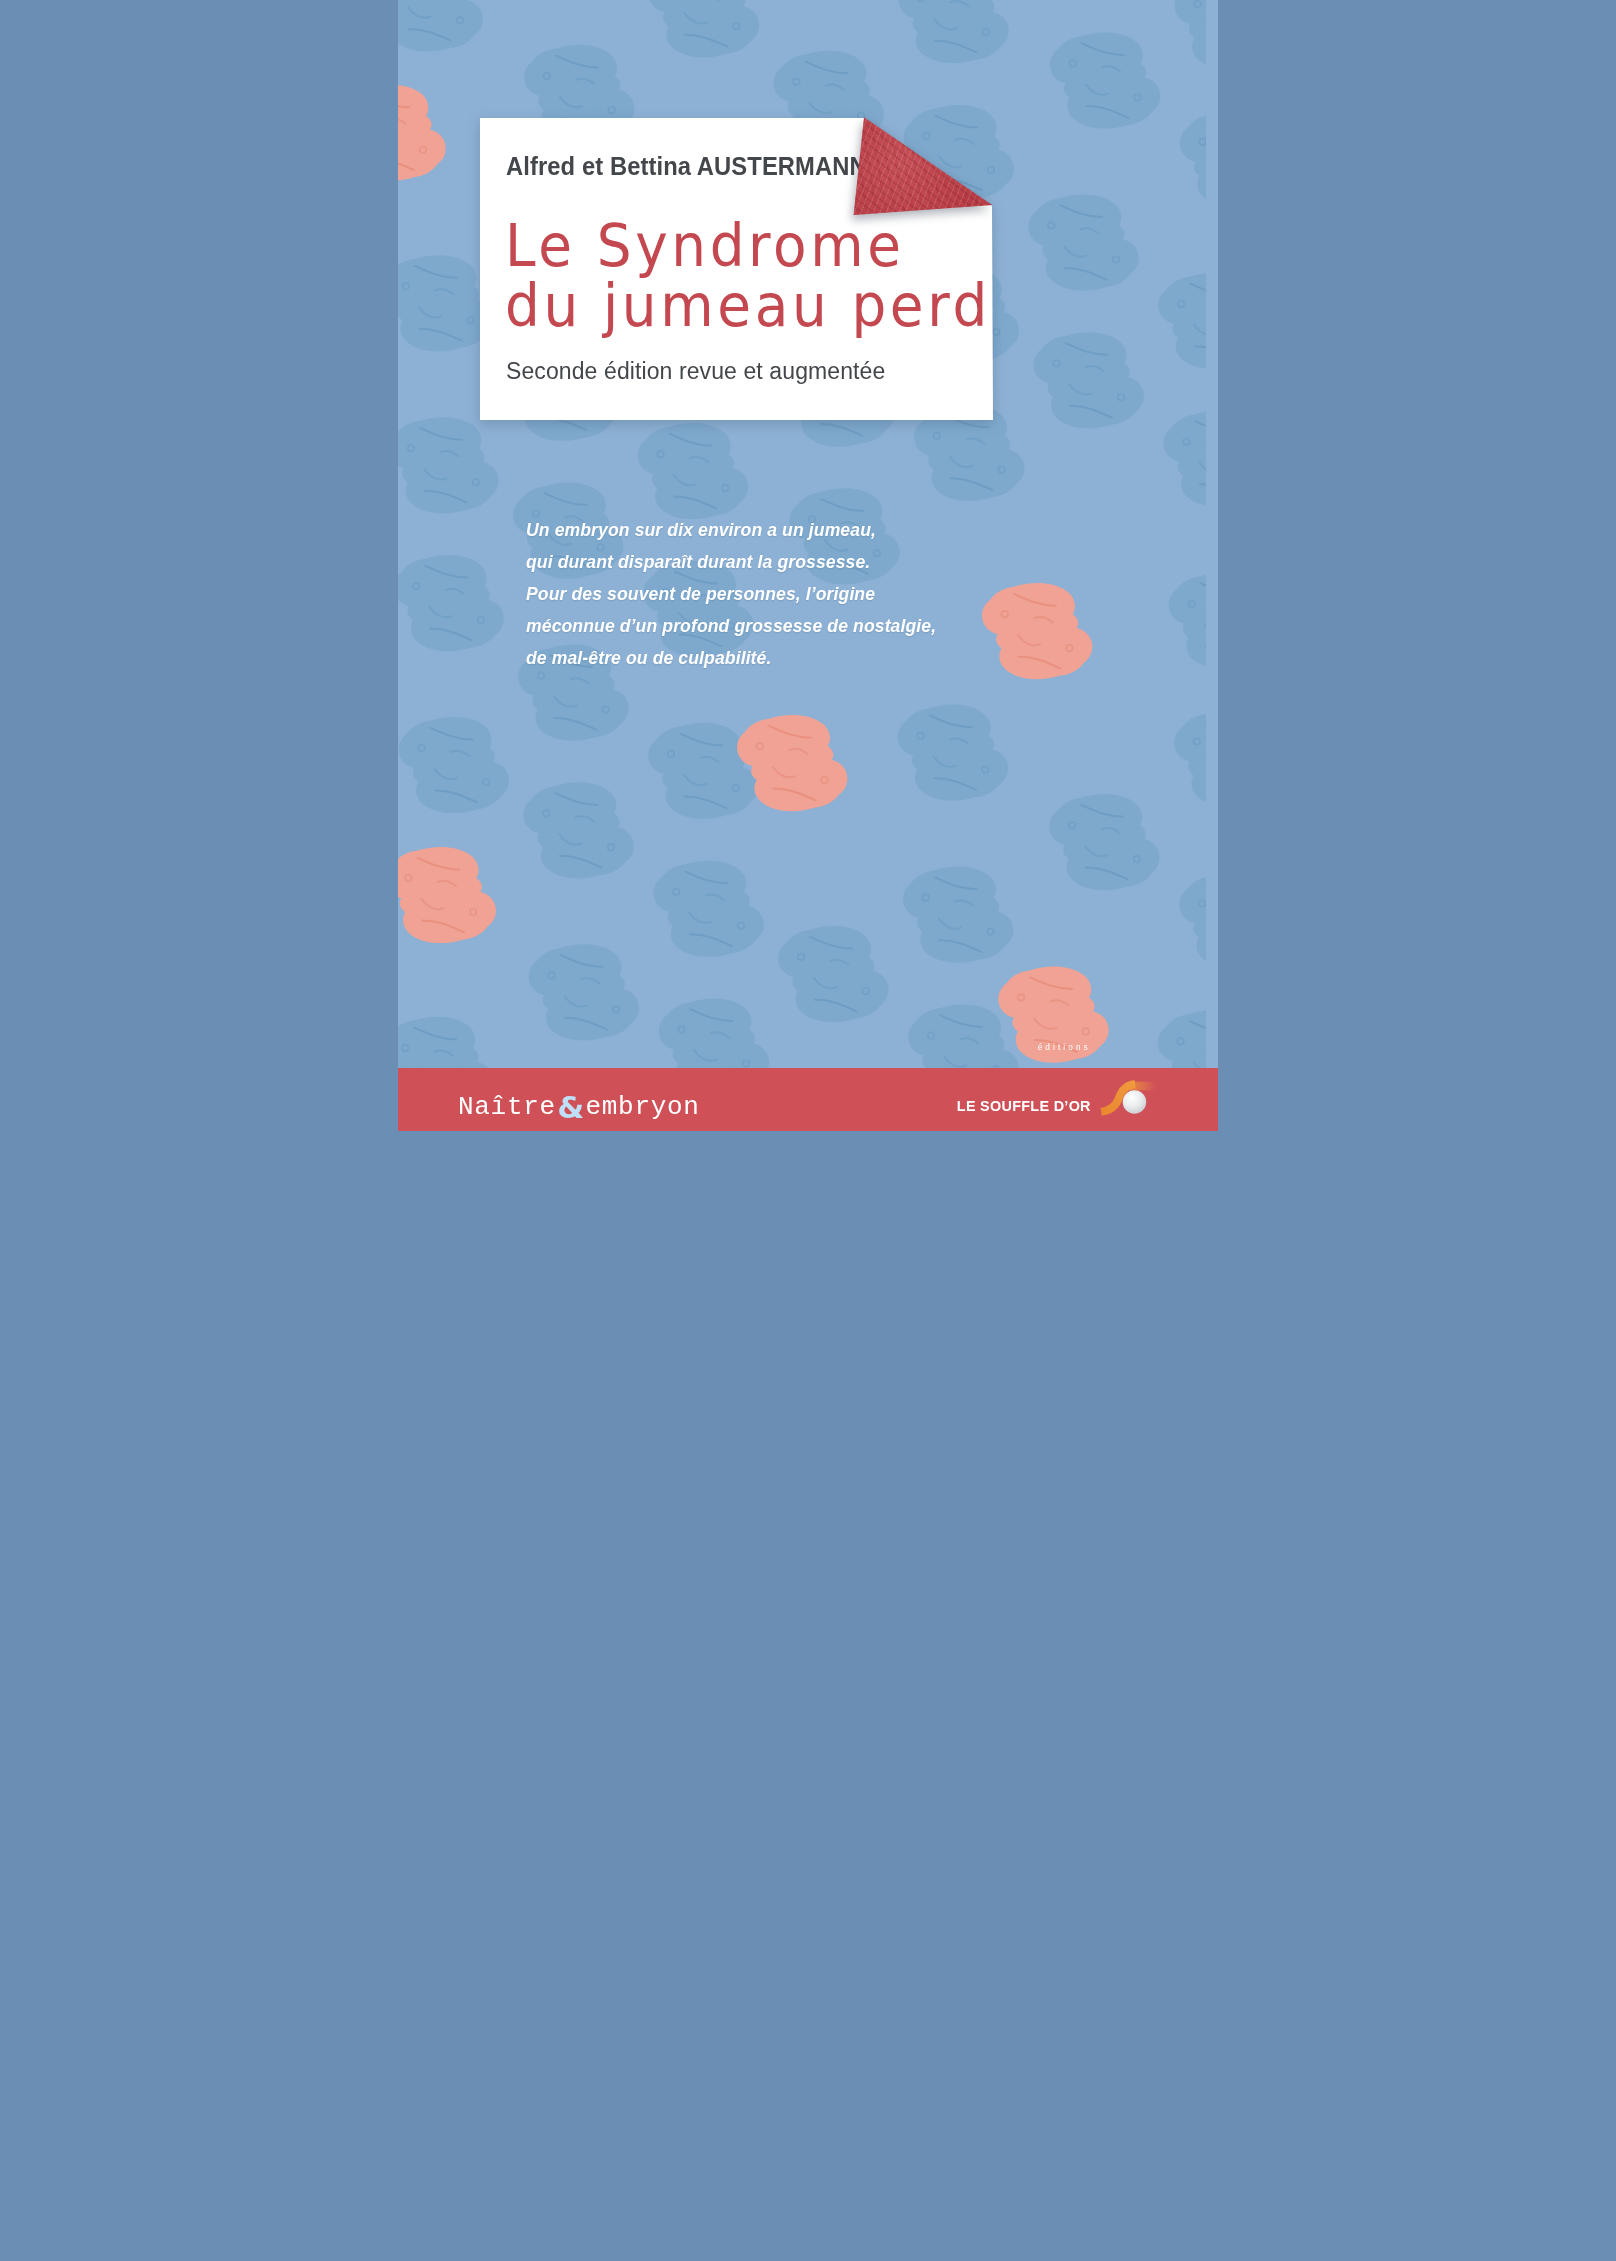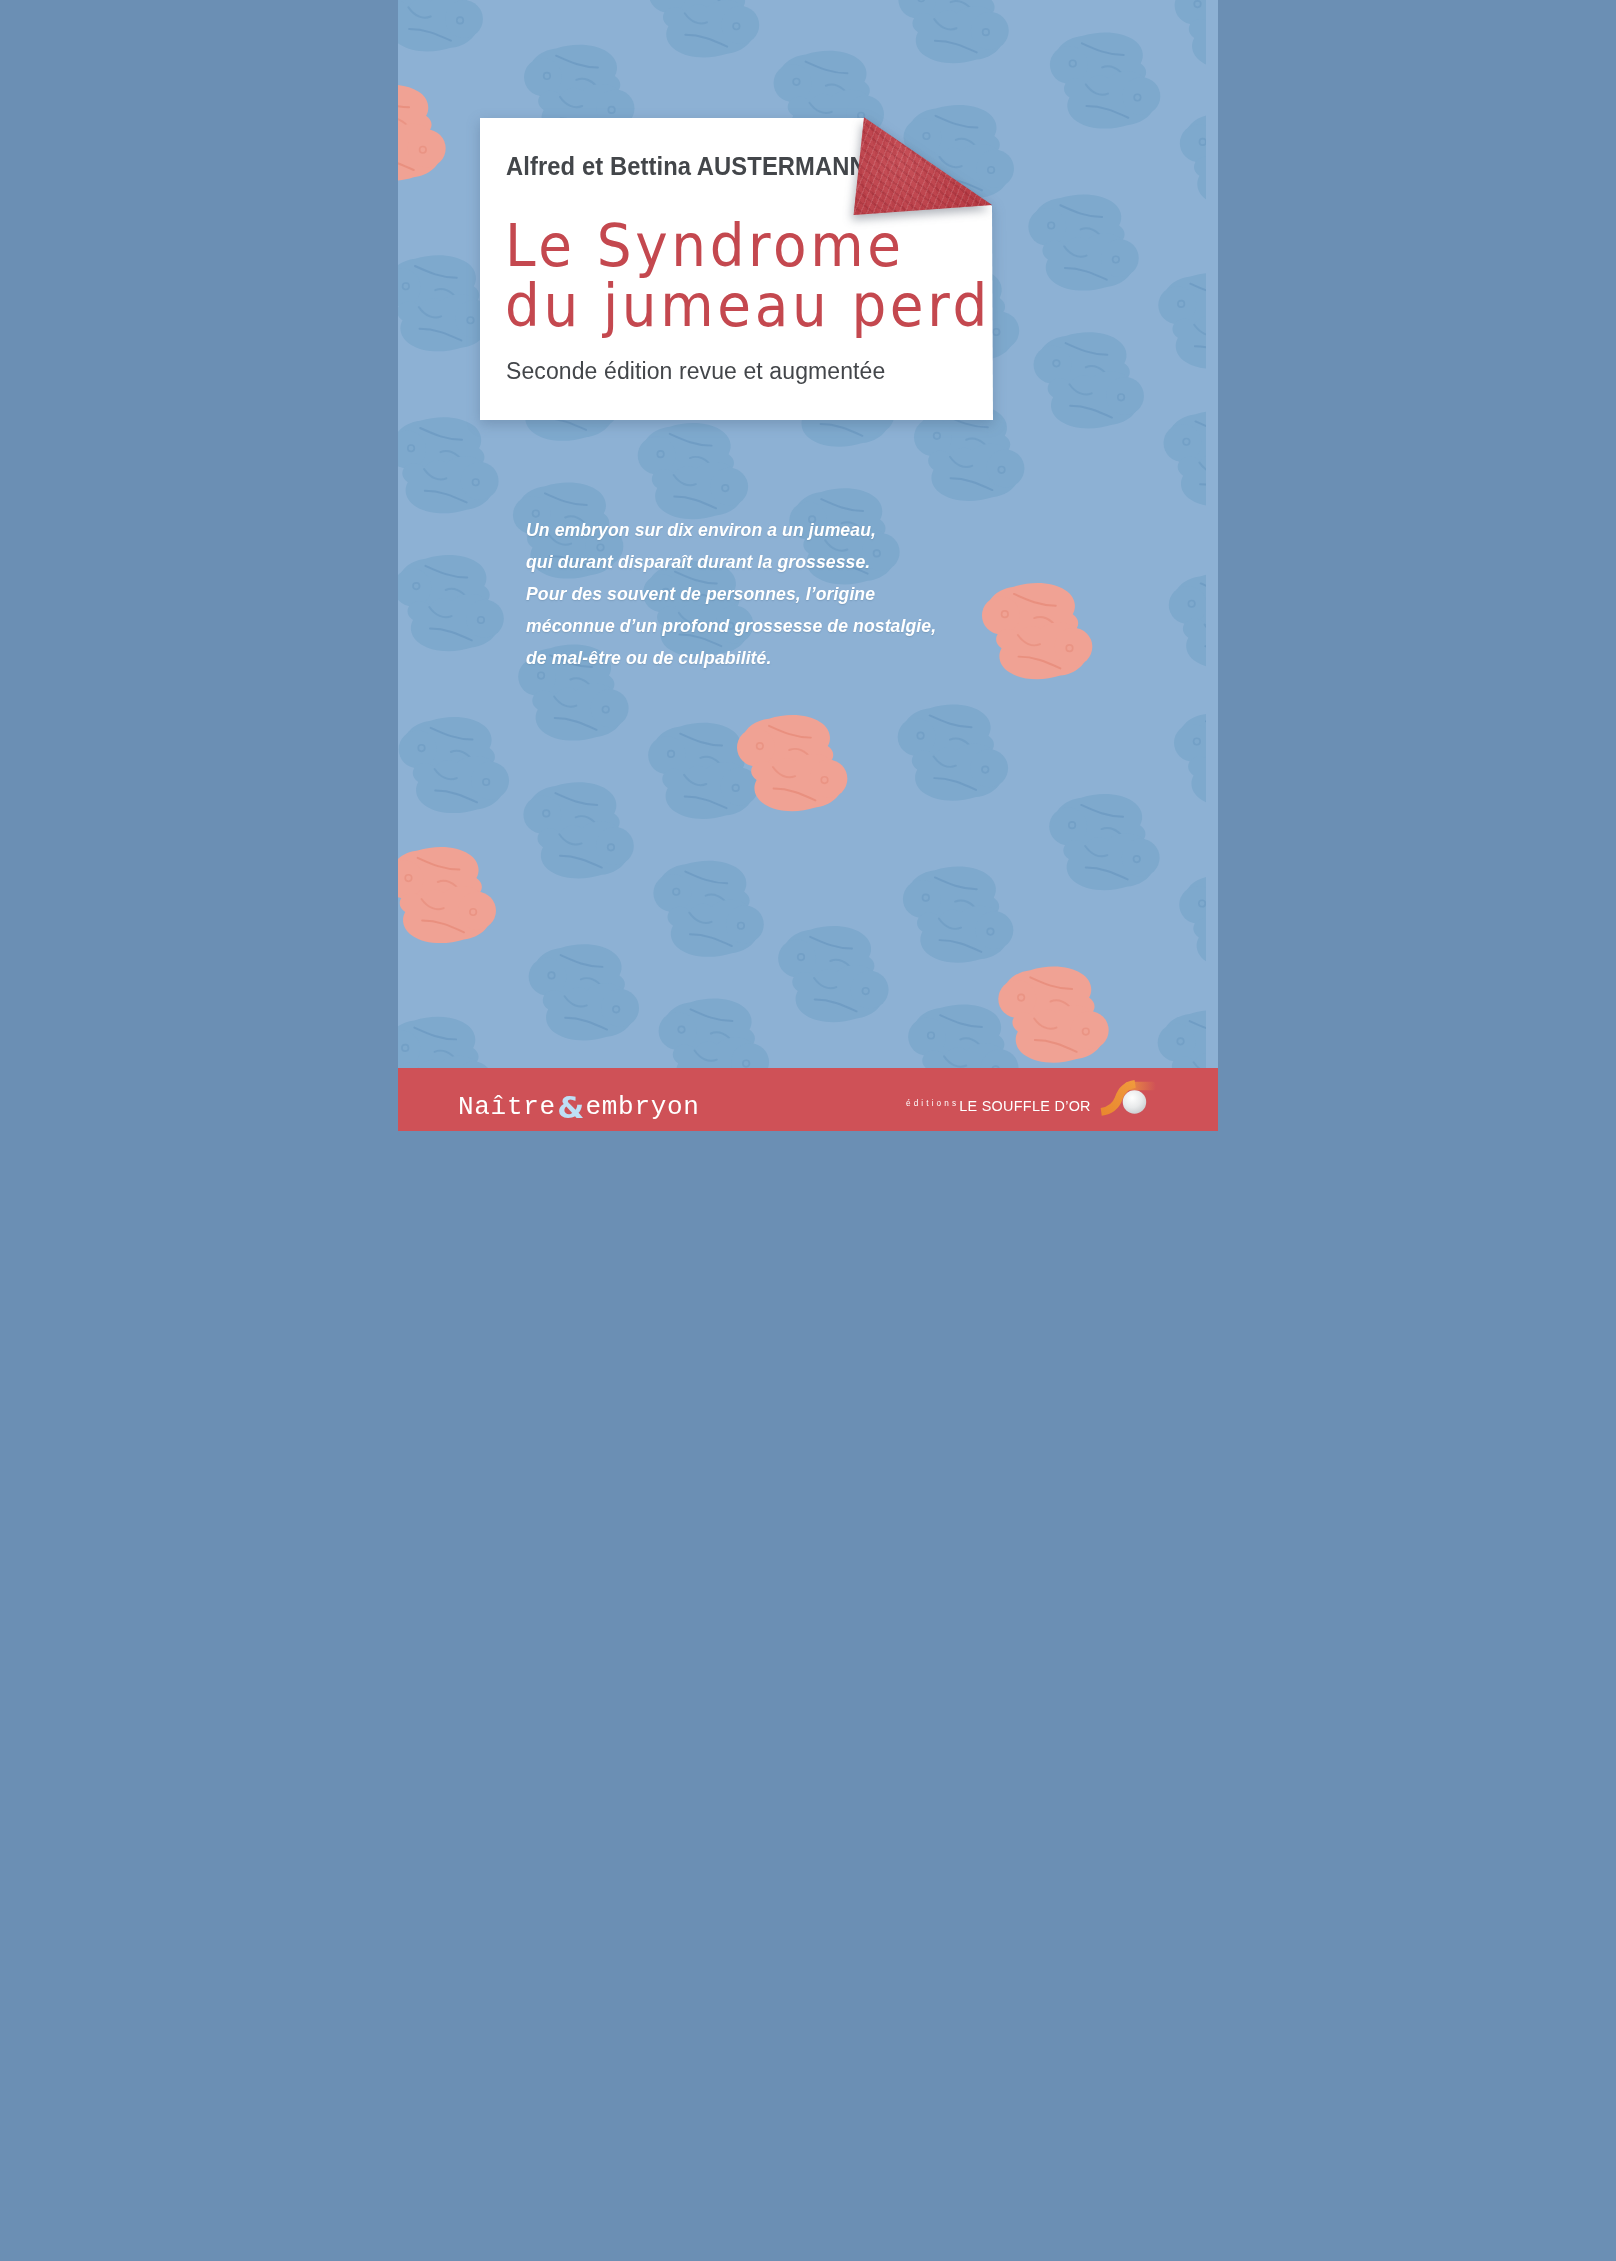--- a/index.html
+++ b/index.html
@@ -87,27 +87,28 @@
   }
   .collection-amp{
     font-family:"DejaVu Sans",sans-serif;font-weight:bold;font-size:31px;
     color:var(--ampersand-blue,#bedff5);
     position:relative;top:3.9px;margin:0 1.3px;
   }
   .publisher{
     position:absolute;right:62px;bottom:17.6px;
     display:flex;align-items:flex-end;gap:5.2px;
   }
-  .publisher-text{display:flex;flex-direction:row;align-items:flex-start;}
+  .publisher-text{display:flex;flex-direction:column;align-items:flex-end;}
   .publisher-label{
     color:#fff;font-size:8.2px;letter-spacing:.38em;margin-bottom:3.3px;
   }
   .publisher-name{
-    color:#fff;font-weight:normal;font-size:14.4px;letter-spacing:0.3px;line-height:14.4px;
-    white-space:nowrap;
+    color:#fff;font-weight:bold;font-size:14.4px;letter-spacing:0.3px;line-height:14.4px;
+    white-space:nowrap;
+    margin-top:44px;
   }
   .publisher-mark{margin-bottom:-2.6px;}
 </style>
 </head>
 <body>
 
 <div class="page">
 
   <svg class="pattern-svg" width="808" height="1131" viewBox="0 0 1237 1731">
   <defs>

